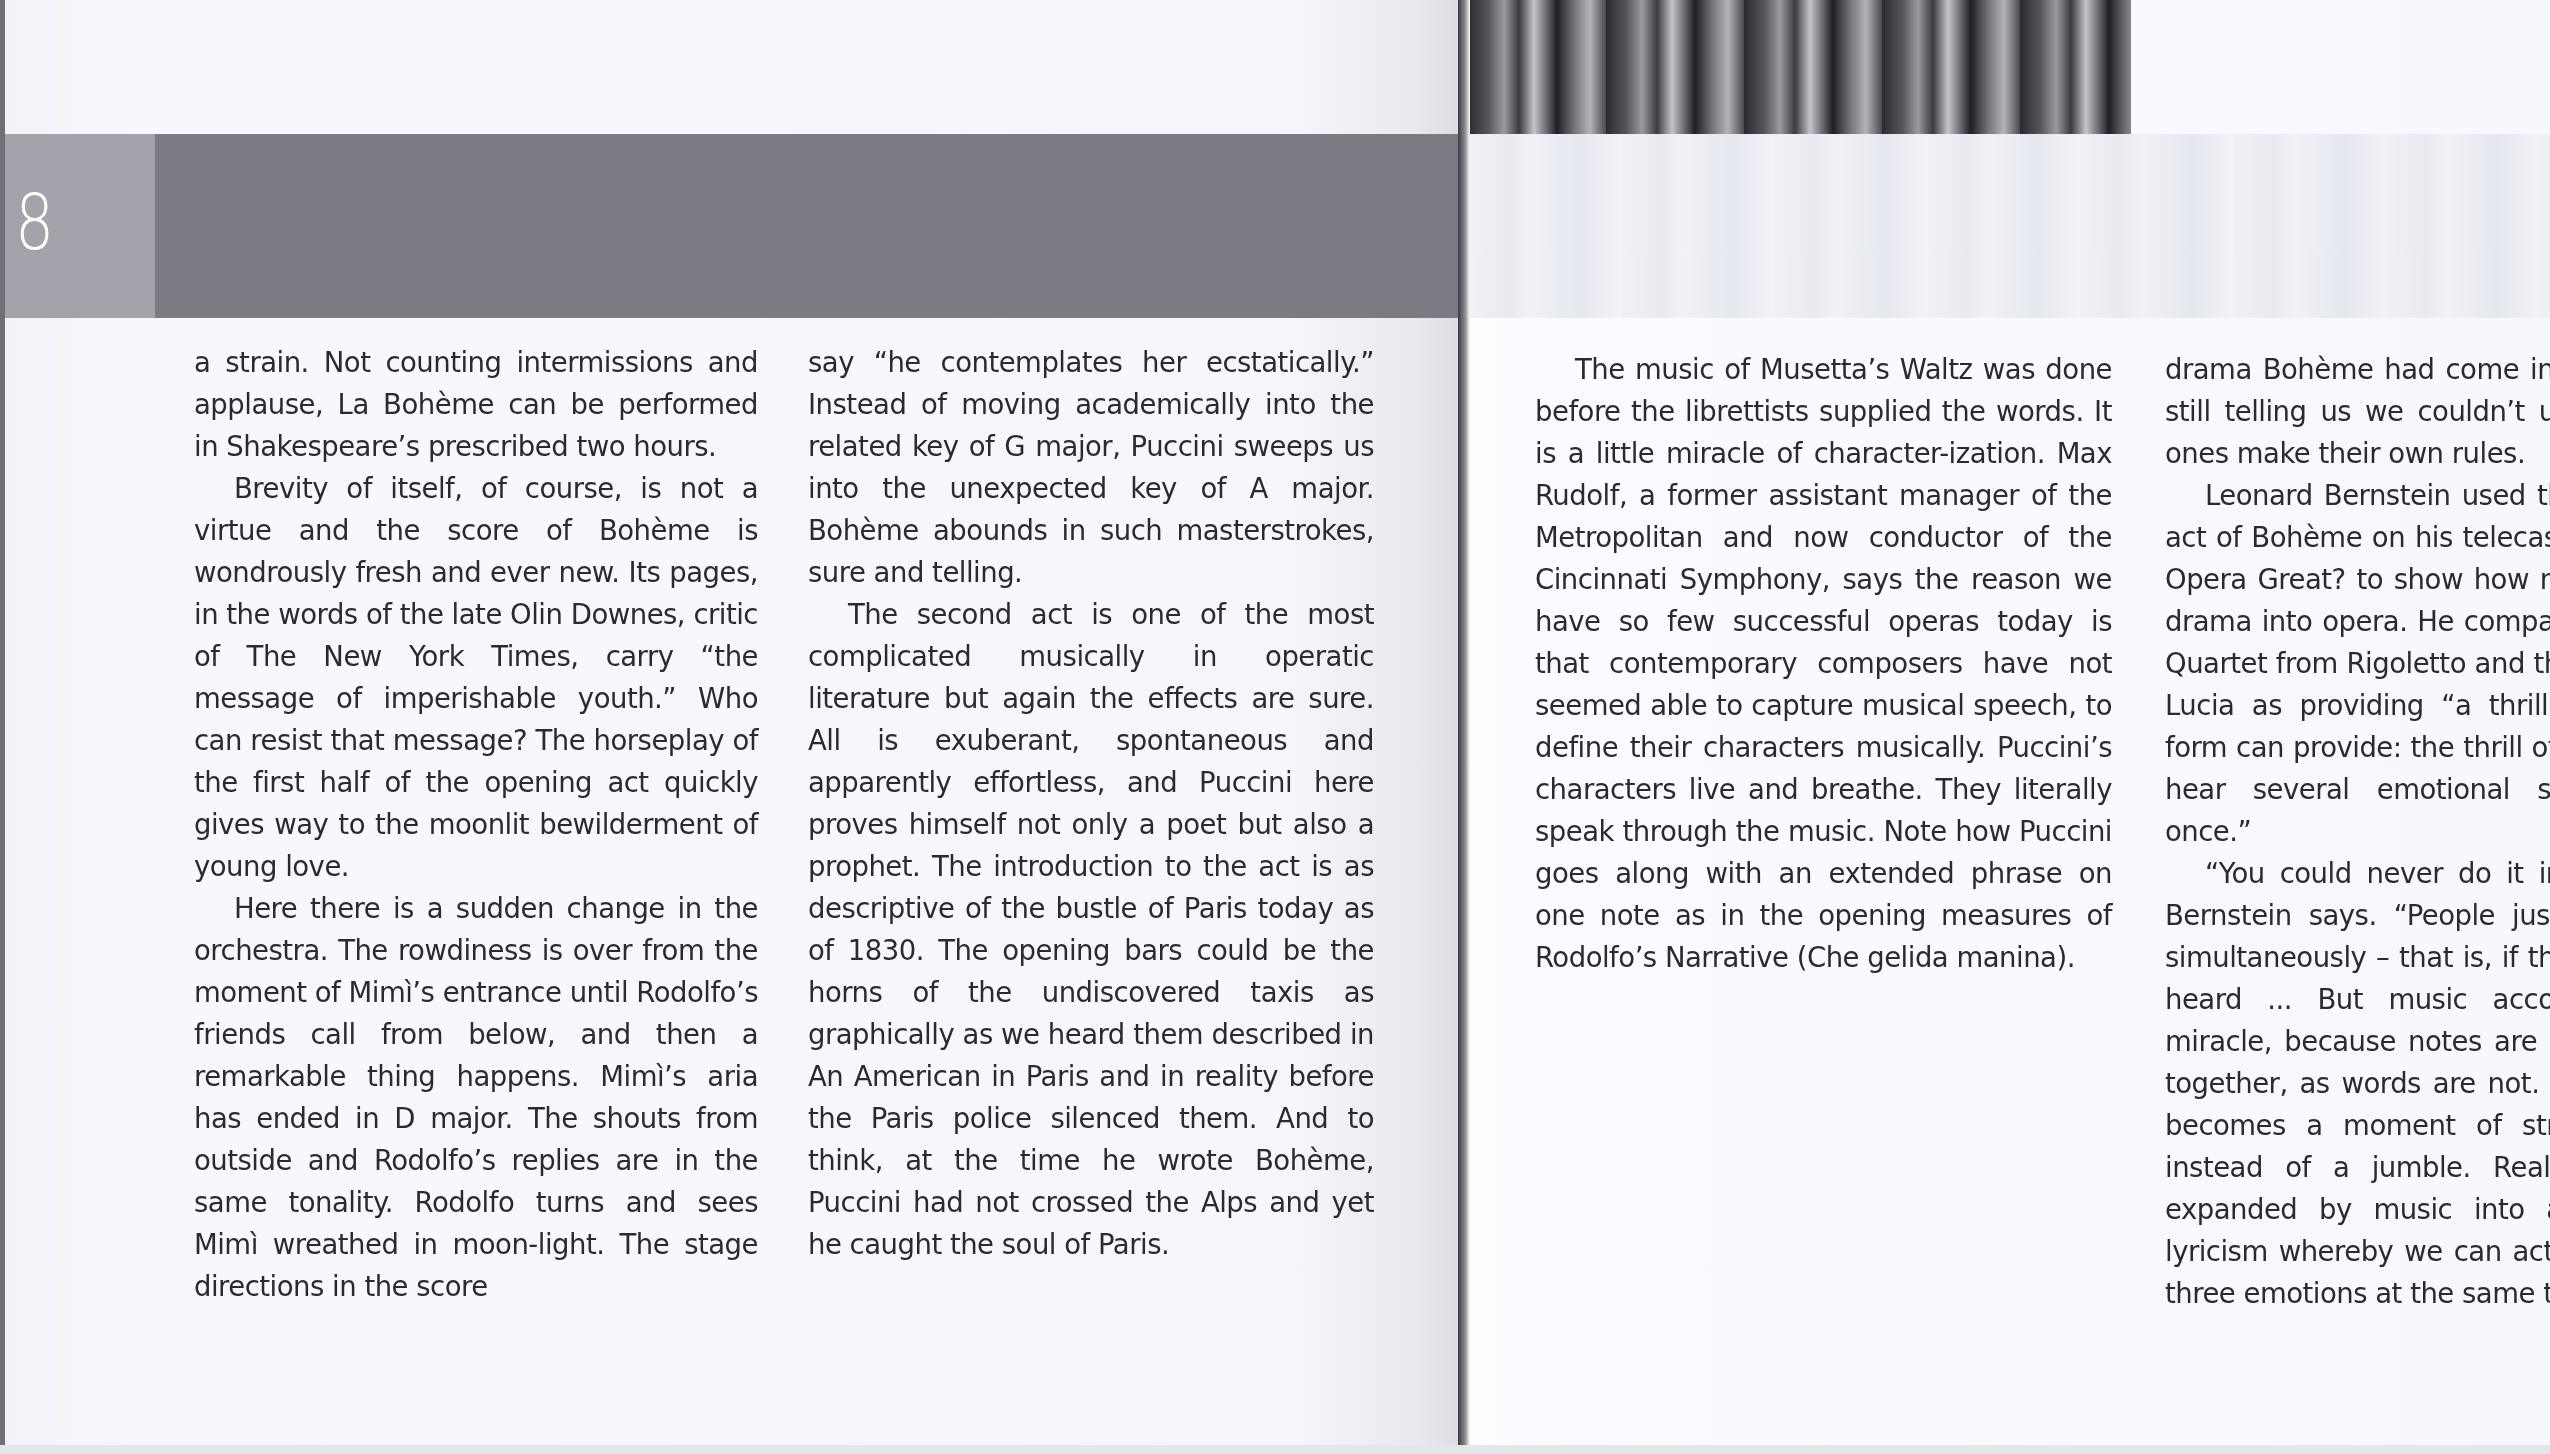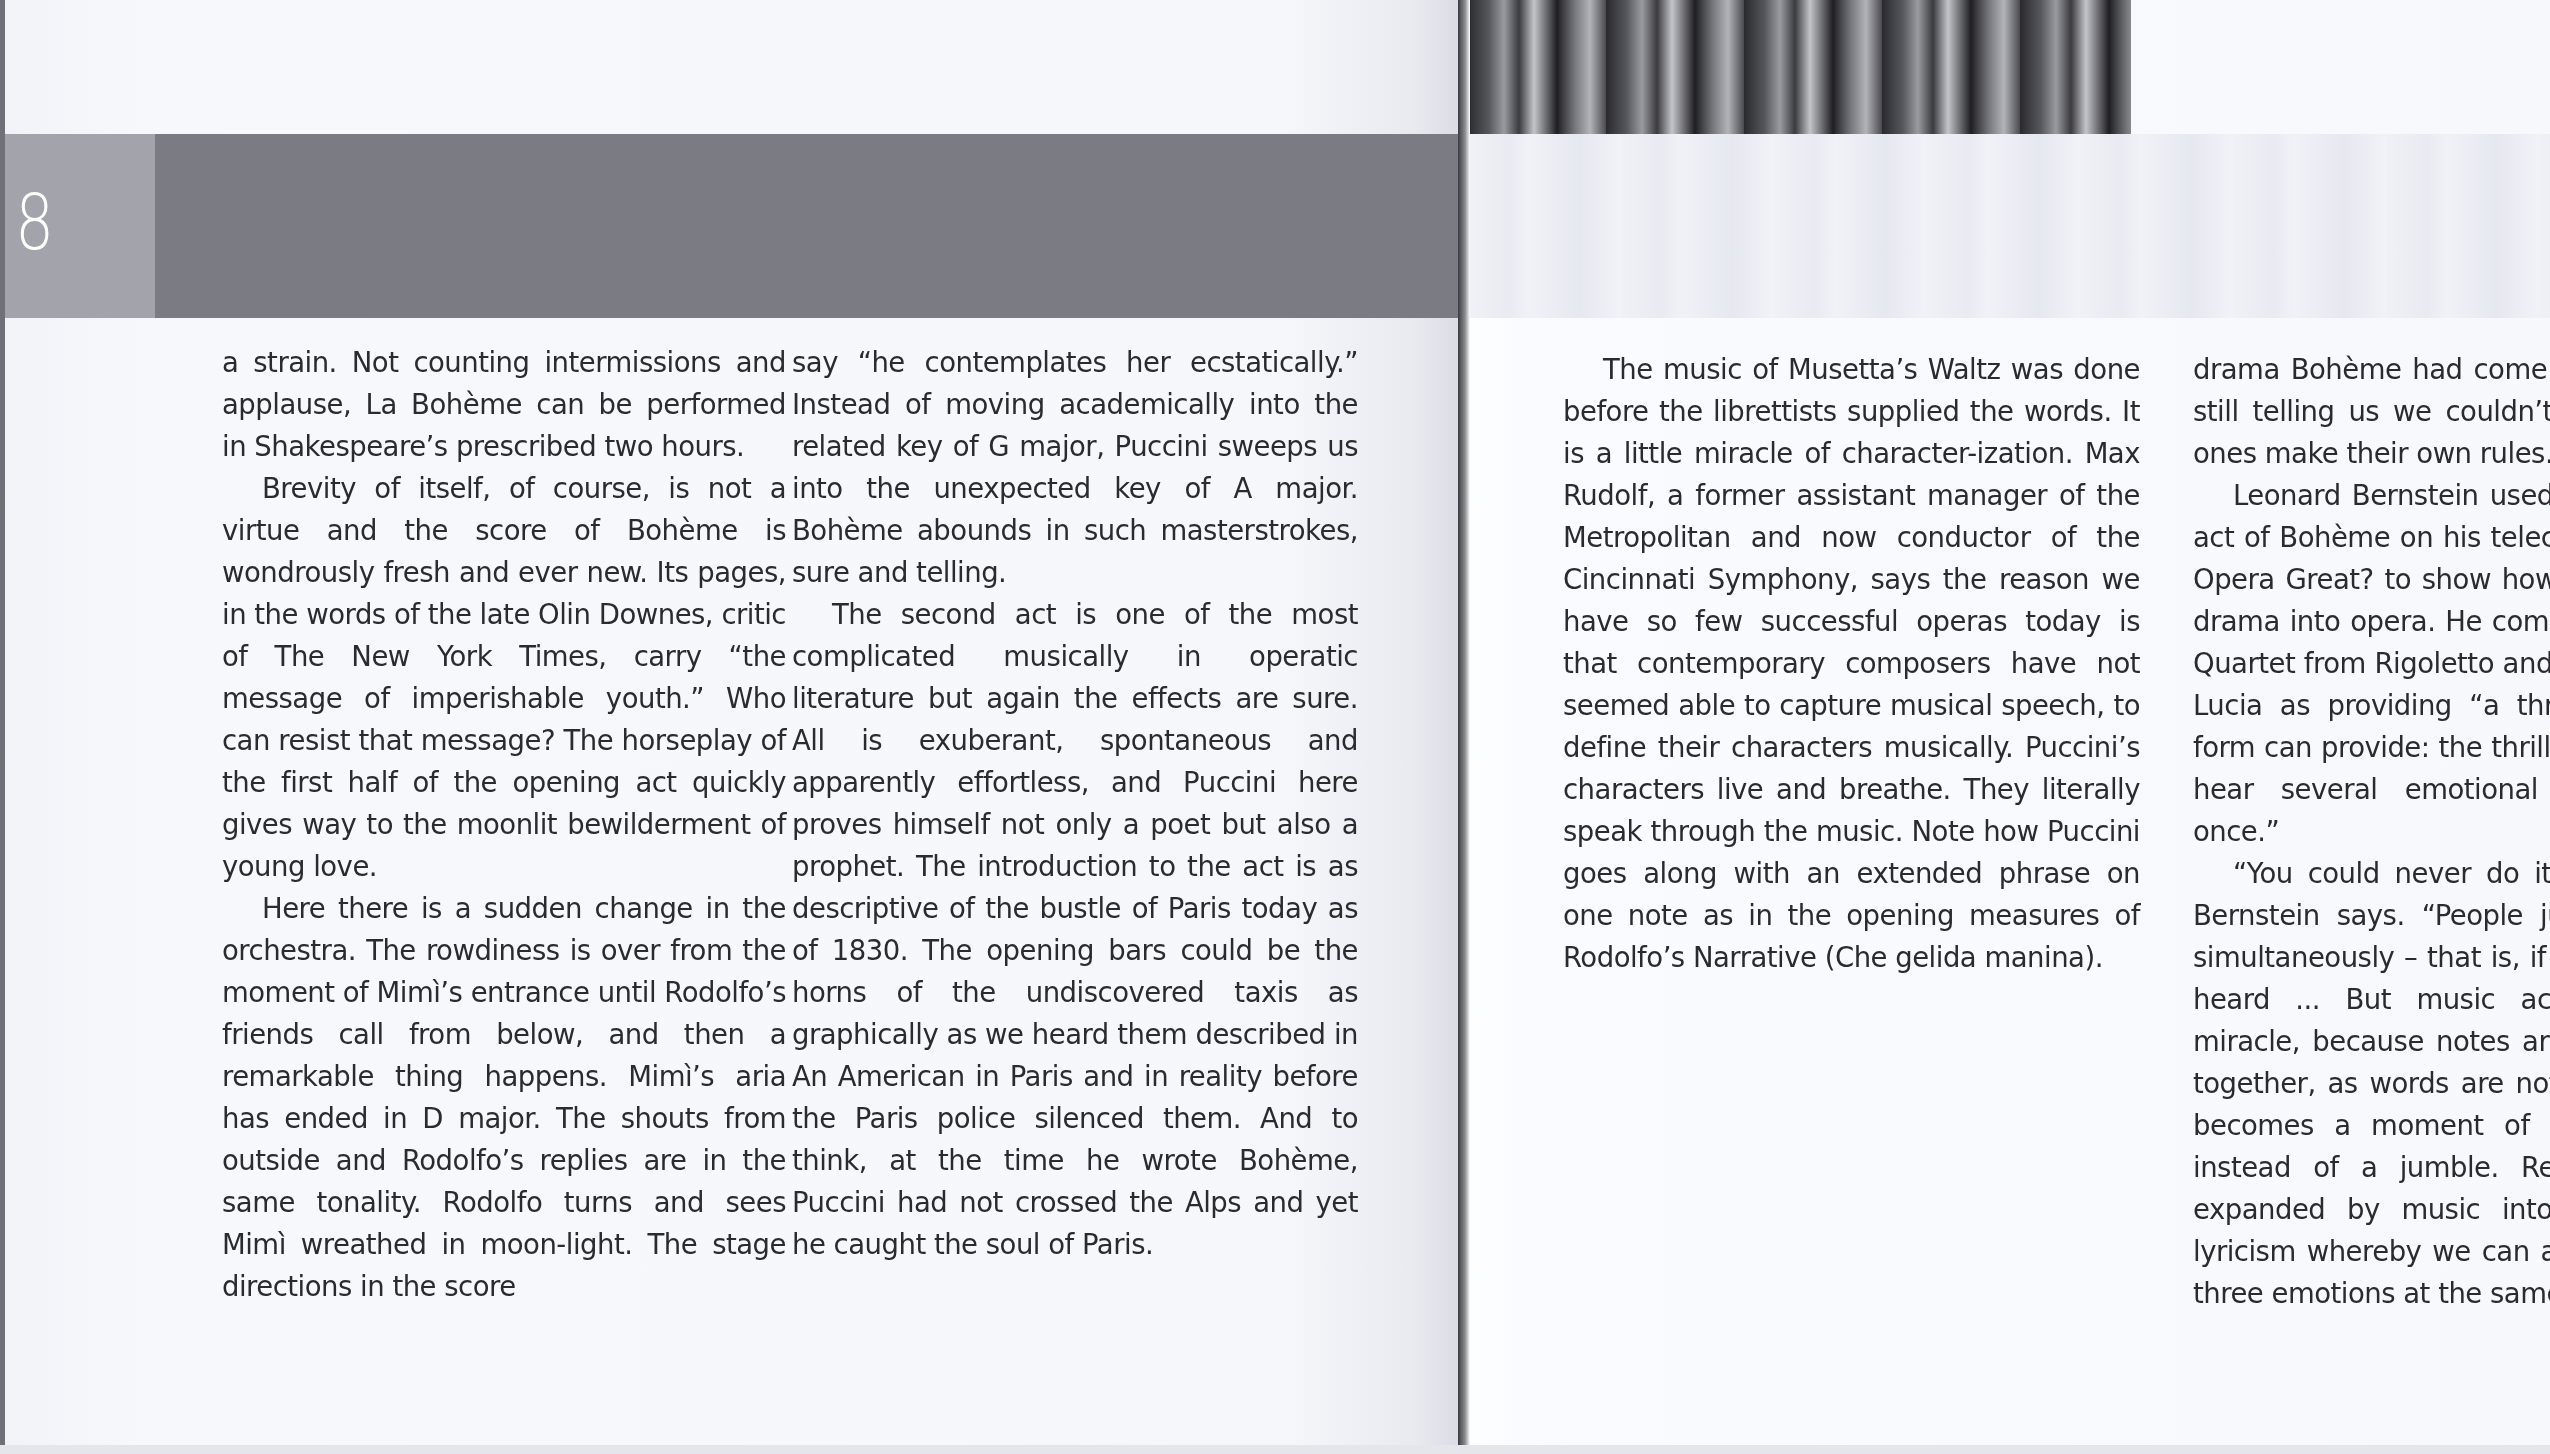--- a/index.html
+++ b/index.html
@@ -23,25 +23,25 @@
   
   .photo { position:absolute; top:0; left:10.2px; width:663px; height:134px;
     background:repeating-linear-gradient(90deg,#2a2a2e 0px,#55565c 20.4px,#9a9ba1 36px,#3a3a3f 51px,#c4c5ca 66px,#1f1f23 89px,#77787e 107px,#b3b4b9 122px,#4a4a50 138px);
   }
   .photo-fade { position:absolute; top:134px; left:10.2px; width:1173px; height:184px;
     background:repeating-linear-gradient(90deg,#eef0f6 0px,#e7e9f0 41px,#eff1f7 61px,#e4e6ee 112px,#f1f2f8 153px);
     opacity:0.9; }
   .spine-shadow { position:absolute; top:0; left:0; width:12.2px; height:1454px; background:linear-gradient(to right,#3a3b40,#8d8e95 60%,#ffffff); }
 
   
-  .col { position:absolute; top:341px; font-family:"DejaVu Sans", sans-serif; font-size:27.5px; line-height:42px; color:#2b2b2f; text-align:justify; letter-spacing:-0.5px;margin-left:28px; }
+  .col { position:absolute; top:341px; font-family:"DejaVu Sans", sans-serif; font-size:27.5px; line-height:42px; color:#2b2b2f; text-align:justify; letter-spacing:-0.5px; }
   .col p { margin:0; text-indent:40px; }
   .col p.noindent { text-indent:0; }
   .col1 { left:194px; width:564px; }
-  .col2 { left:764px; width:566px; }
+  .col2 { left:808px; width:566px; }
   .col3 { left:77px; width:577px; top:348px; }
   .col4 { left:707px; width:577px; top:348px; }
   .seg { display:inline; }
   .it { }
 </style>
 </head>
 <body>
 
 <div class="page page-left">
   <div class="spine-edge"></div>

